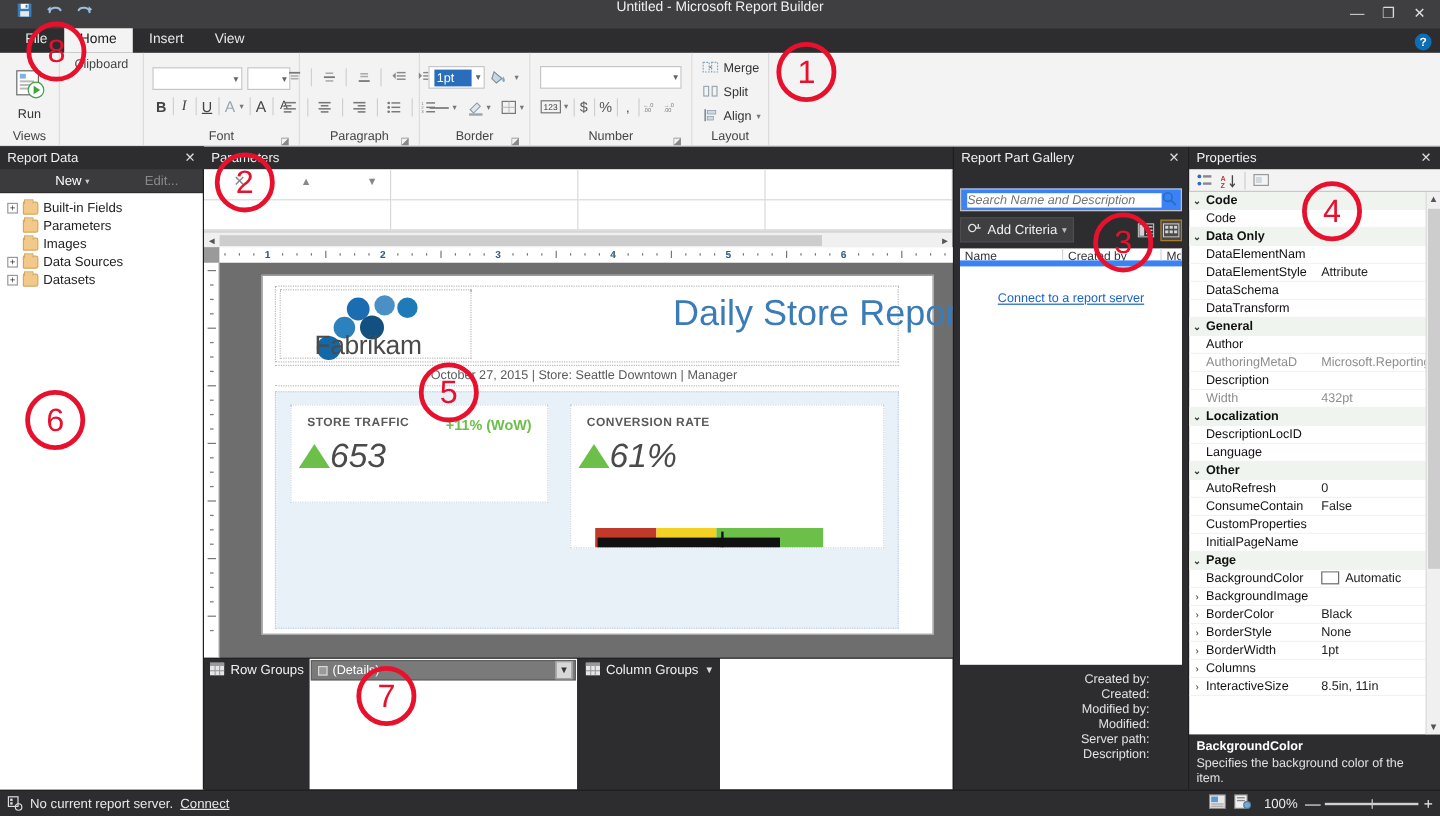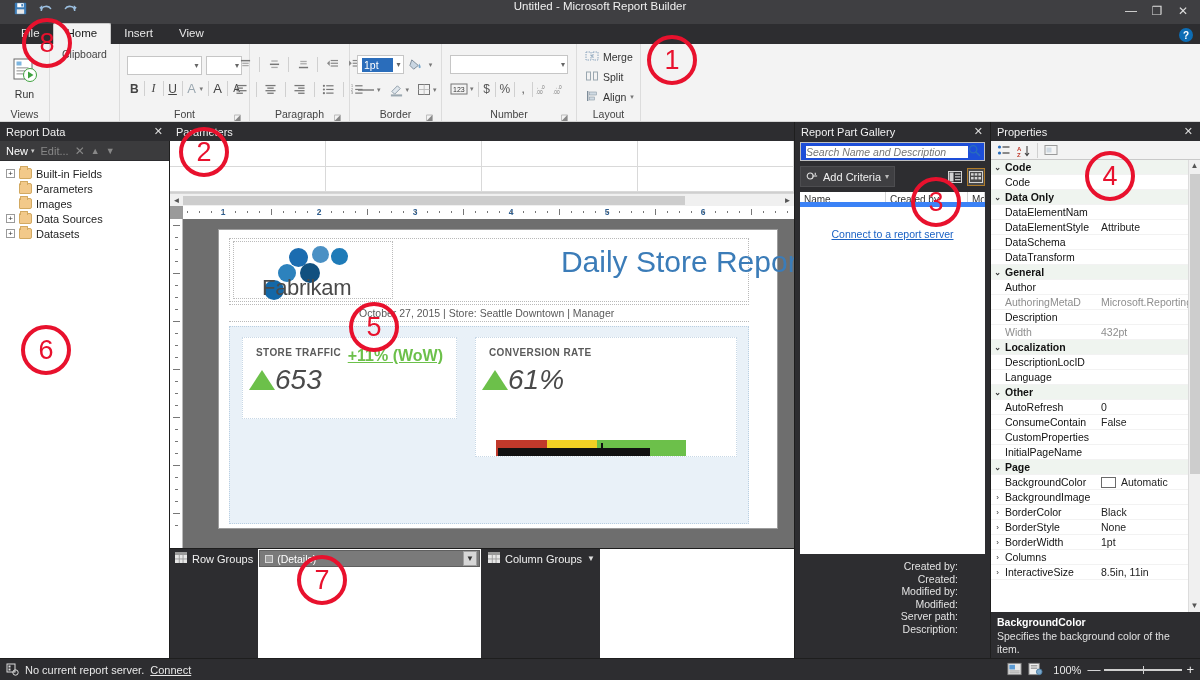--- a/index.html
+++ b/index.html
@@ -52,21 +52,21 @@
 
   
   .main { flex:1; display:flex; min-height:0; }
 
   .panel-hdr { height:19px; background:#2d2d30; display:flex; align-items:center; padding:0 4px 0 6px; font-size:11px; color:#f0f0f0; flex:none;}
   .panel-hdr .x { margin-left:auto; cursor:pointer; font-size:11px; padding:0 3px; color:#ddd; }
 
   
   .leftcol { width:170px; background:#2d2d30; display:flex; flex-direction:column; flex:none; position:relative; }
   .rd-toolbar { height:20px; background:#3b3b3d; display:flex; align-items:center; gap:6px; padding:0 6px; font-size:11px; flex:none; border-bottom:1px solid #2d2d30;}
-  .rd-toolbar .it { cursor:pointer; display:flex; align-items:center; gap:3px; }
+  .rd-toolbar .it { cursor:pointer; display:flex; align-items:center; gap:3px;margin-left:40px; }
   .rd-toolbar .dis { color:#888; }
   .rd-tree { flex:1; background:#fff; color:#222; padding:5px 0 0 4px; overflow:hidden;}
   .tnode { display:flex; align-items:center; height:15px; gap:4px; font-size:11px; padding-left:2px;}
   .exp { width:9px; height:9px; border:1px solid #9a9a9a; background:#fff; color:#333; font-size:8px; line-height:7px; text-align:center; cursor:pointer; flex:none;}
   .exp.blank { border:none; background:none; }
   .folder { width:13px; height:11px; background:#f2c98a; border:1px solid #d2a961; border-radius:1px 2px 2px 1px; flex:none; position:relative;}
   .folder:before{content:"";position:absolute;left:0;top:-3px;width:6px;height:3px;background:#f2c98a;border:1px solid #d2a961;border-bottom:none;border-radius:1px 1px 0 0;}
   .collapse-chev { position:absolute; left:1px; top:237px; color:#fff; font-size:12px; cursor:pointer; }
   .leftcol .vline { position:absolute; right:0; top:19px; bottom:0; width:1px; background:#1e1e1e; }
 
@@ -98,42 +98,42 @@
   .logobox { position:absolute; left:3px; top:2px; width:160px; height:58px; border:1px dotted #bbb;}
   .fabword { position:absolute; left:28px; top:33px; font-size:22px; color:#4a4a4a; font-family:"Liberation Sans",sans-serif; letter-spacing:-0.3px;}
   .dot { position:absolute; border-radius:50%; }
   .rtitle { position:absolute; right:-58px; top:6px; font-size:30px; color:#3b7cb8; font-weight:400; white-space:nowrap;}
   .subband { position:absolute; left:10px; top:74px; width:520px; height:18px; border-top:1px dotted #b9b9b9; border-bottom:1px dotted #b9b9b9;}
   .subtxt { position:absolute; left:130px; top:2px; font-size:10.5px; color:#5a5a5a; white-space:nowrap;}
 
   .kpiband { position:absolute; left:10px; top:96px; width:520px; height:198px; background:#e9f1f8; border:1px dotted #b9cfe2;}
   .tile { position:absolute; background:#fff; border:1px dotted #c8d8e6; }
   .tile .cap { position:absolute; left:13px; top:9px; font-size:10px; font-weight:bold; color:#5a5a5a; letter-spacing:0.4px;}
-  .tile .delta { position:absolute; right:13px; top:9px; font-size:16px; font-weight:bold; color:#6cc04a;text-decoration:underline;}
+  .tile .delta { position:absolute; right:13px; top:9px; font-size:12px; font-weight:bold; color:#6cc04a;}
   .tile .val { position:absolute; left:32px; top:20px; font-size:28px; color:#4a4a4a; font-weight:300; line-height:44px; white-space:nowrap;font-style:italic;}
   .tri { position:absolute; left:6px; top:32px; width:0;height:0; border-left:13px solid transparent; border-right:13px solid transparent; border-bottom:20px solid #6cc04a;}
   .gauge { position:absolute; left:20px; bottom:-6px; width:190px; height:22px; display:flex;}
   .gauge .bandr{flex:2;background:#c0392b;} .gauge .bandy{flex:2;background:#f2d024;} .gauge .bandg{flex:3.5;background:#6cc04a;}
   .gauge .bar { position:absolute; left:2px; top:8px; height:9px; width:152px; background:#111;}
   .gauge .mark { position:absolute; left:105px; top:3px; width:2px; height:19px; background:#111;}
 
   
   .groups { height:110px; display:flex; flex:none; border-top:1px solid #1e1e1e;}
   .grp { flex:1; display:flex; flex-direction:row; min-width:0;}
   .grp + .grp { border-left:2px solid #2d2d30; }
   .grp-hdr { height:19px; background:#2d2d30; display:flex; align-items:center; gap:5px; padding:0 5px; font-size:11px; color:#f0f0f0; flex:none;}
   .grp-hdr .car { margin-left:auto; font-size:8px; color:#ddd; cursor:pointer;}
   .grp-body { flex:1; background:#fff; padding:1px; }
   .details-row { height:17px; background:#7a7a7a; border:1px solid #5f5f5f; display:flex; align-items:center; padding:0 2px 0 5px; color:#fff; font-size:10.5px; }
   .details-row .cb { width:8px;height:8px;border:1px solid #d8d8d8; background:#9a9a9a; margin-right:4px; flex:none;}
   .details-row .dd { margin-left:auto; width:14px; height:15px; background:#d7d7d7; border:1px solid #a0a0a0; color:#333; font-size:8px; display:flex; align-items:center; justify-content:center; cursor:pointer;}
 
   
   .gallery { width:196px; background:#2d2d30; display:flex; flex-direction:column; flex:none; border-left:1px solid #1e1e1e;}
-  .g-search { margin:1px 5px 0; height:19px; background:#1d4ed8; border:1px solid #c0c0c0; display:flex; align-items:center; padding:0 3px 0 5px;}
+  .g-search { margin:16px 5px 0; height:19px; background:#3b82f6; border:1px solid #c0c0c0; display:flex; align-items:center; padding:0 3px 0 5px;}
   .g-search input { flex:1; border:none; outline:none; font-size:10.5px; font-style:italic; color:#8a8a8a; font-family:"Liberation Sans",sans-serif;}
   .g-crit { margin:5px 5px 0; height:21px; display:flex; align-items:center; }
   .crit-btn { display:flex; align-items:center; gap:4px; height:21px; padding:0 5px; background:#3f3f42; border:1px solid #4d4d50; font-size:11px; color:#f0f0f0; cursor:pointer;}
   .crit-btn .car { font-size:8px; color:#bbb;}
   .view-btns { margin-left:auto; display:flex; gap:3px; }
   .vbtn { width:18px; height:18px; border:1px solid transparent; display:flex; align-items:center; justify-content:center; cursor:pointer;}
   .vbtn.on { border-color:#b07c2a; background:#4a4a4a;}
   .g-table { margin:5px 5px 0; flex:1; background:#fff; color:#222; display:flex; flex-direction:column; min-height:0; position:relative;}
   .g-thead { height:15px; display:flex; border-bottom:5px solid #3b82f6; }
   .g-th { font-size:10px; color:#333; padding:2px 0 0 4px; border-right:1px solid #d4d4d4; overflow:hidden; white-space:nowrap;}

